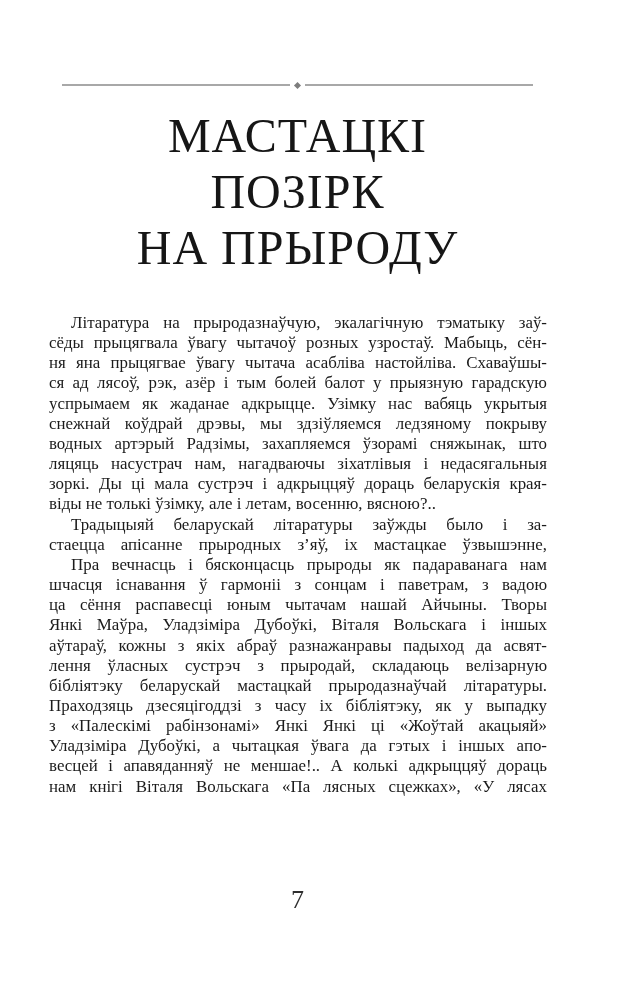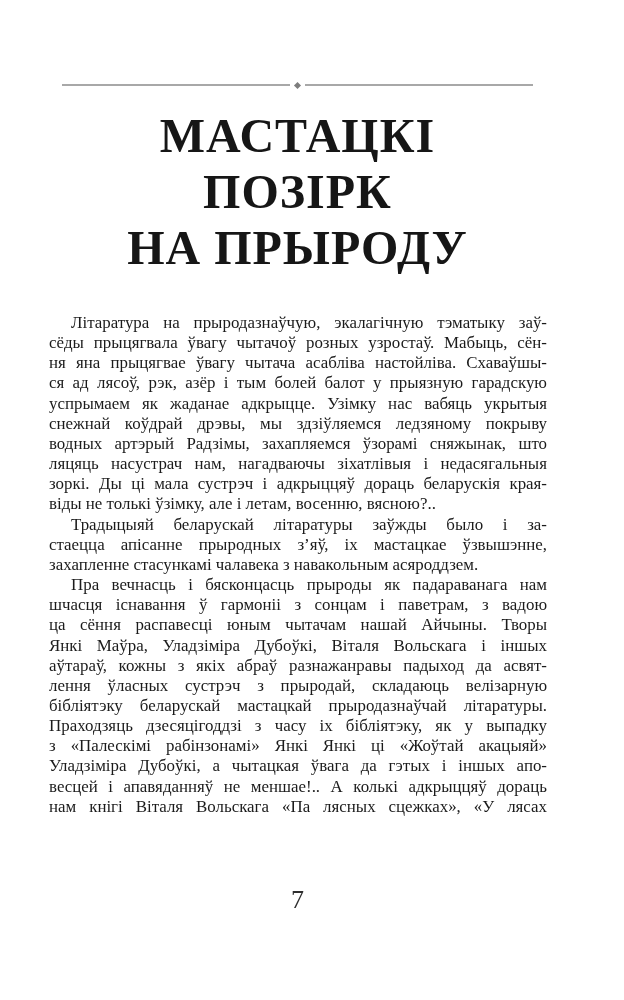--- a/index.html
+++ b/index.html
@@ -40,21 +40,21 @@
   .chapter-title {
     position: absolute;
     left: 62px;
     top: 108px;
     width: 471px;
     text-align: center;
     color: #161616;
     font-size: 48px;
     line-height: 56px;
     letter-spacing: 1px;
-    font-weight: 700;
+    font-weight: 400;
   }
 
   
   .body-text {
     position: absolute;
     left: 49px;
     top: 313px;
     width: 498px;
     color: #1b1b1b;
     font-size: 16.9px;
@@ -107,21 +107,20 @@
         <div class="line">успрымаем як жаданае адкрыцце. Узімку нас вабяць укрытыя</div>
         <div class="line">снежнай коўдрай дрэвы, мы здзіўляемся ледзяному покрыву</div>
         <div class="line">водных артэрый Радзімы, захапляемся ўзорамі сняжынак, што</div>
         <div class="line">ляцяць насустрач нам, нагадваючы зіхатлівыя і недасягальныя</div>
         <div class="line">зоркі. Ды ці мала сустрэч і адкрыццяў дораць беларускія края-</div>
         <div class="line natural">віды не толькі ўзімку, але і летам, восенню, вясною?..</div>
       </div>
       <div class="para">
         <div class="line indent">Традыцыяй беларускай літаратуры заўжды было і за-</div>
         <div class="line">стаецца апісанне прыродных з’яў, іх мастацкае ўзвышэнне,</div>
-        <div class="line natural">захапленне стасункамі чалавека з навакольным асяроддзем.</div>
       </div>
       <div class="para">
         <div class="line indent">Пра вечнасць і бясконцасць прыроды як падараванага нам</div>
         <div class="line">шчасця існавання ў гармоніі з сонцам і паветрам, з вадою</div>
         <div class="line">ца сёння распавесці юным чытачам нашай Айчыны. Творы</div>
         <div class="line">Янкі Маўра, Уладзіміра Дубоўкі, Віталя Вольскага і іншых</div>
         <div class="line">аўтараў, кожны з якіх абраў разнажанравы падыход да асвят-</div>
         <div class="line">лення ўласных сустрэч з прыродай, складаюць велізарную</div>
         <div class="line">бібліятэку беларускай мастацкай прыродазнаўчай літаратуры.</div>
         <div class="line">Праходзяць дзесяцігоддзі з часу іх бібліятэку, як у выпадку</div>

